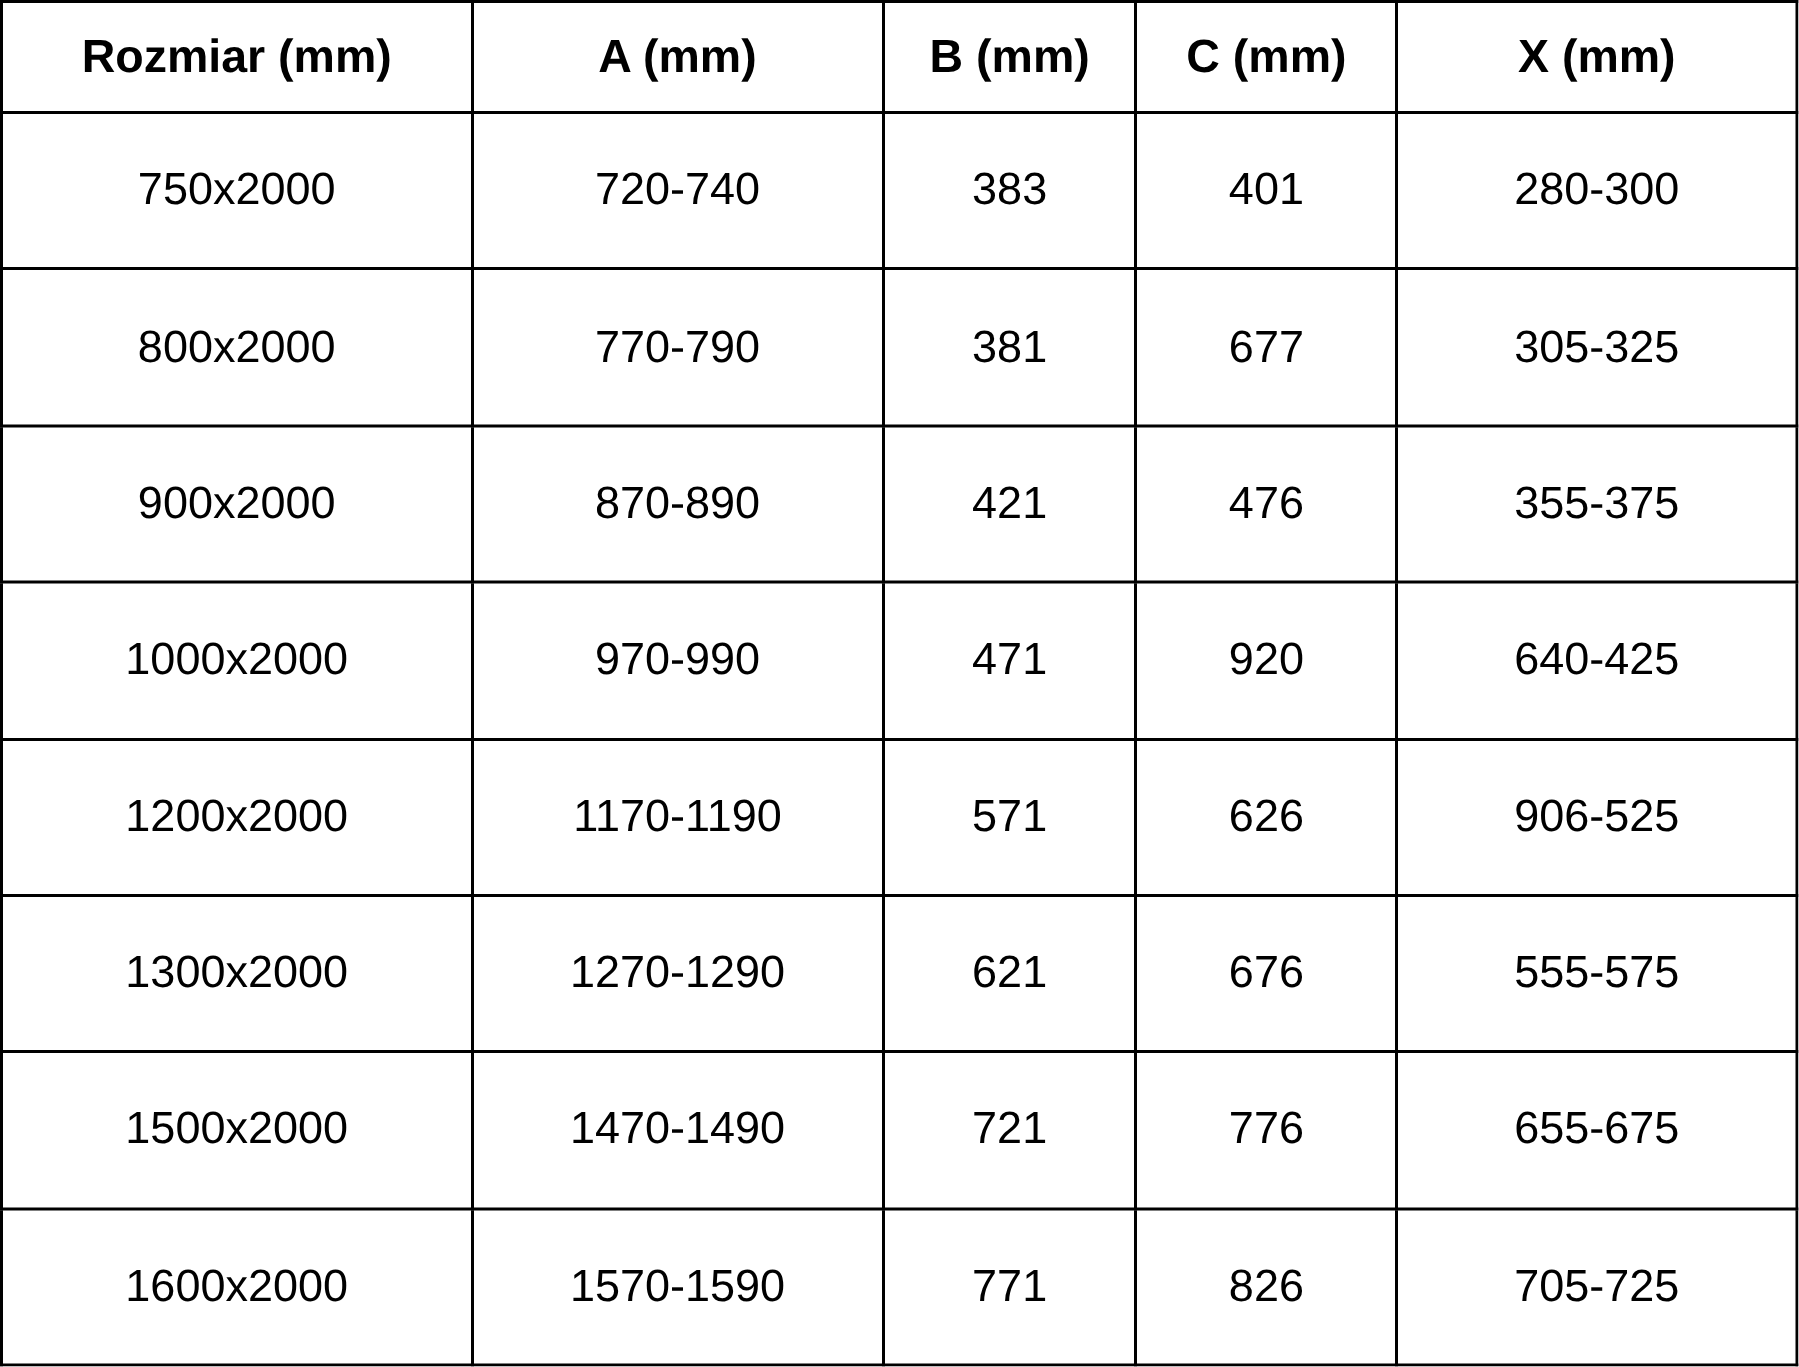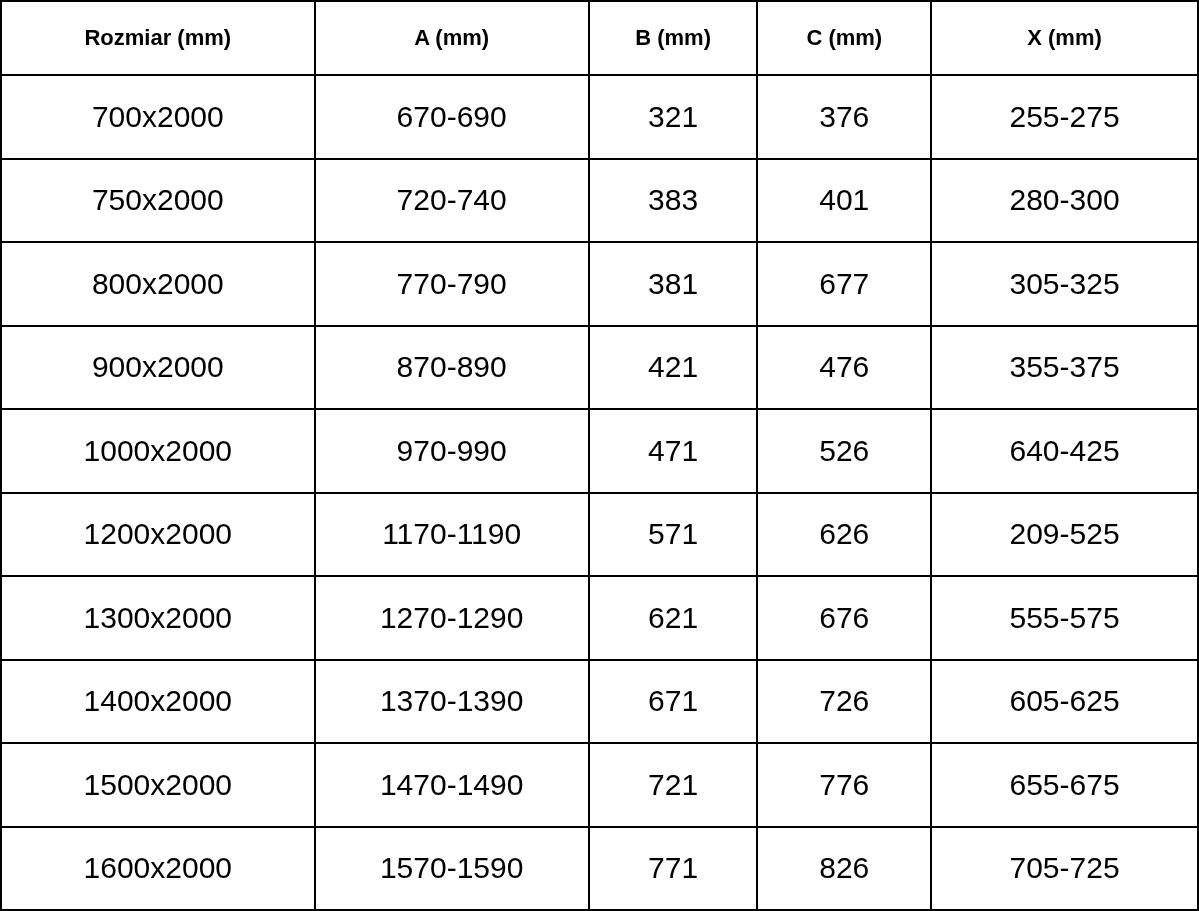--- a/index.html
+++ b/index.html
@@ -23,21 +23,21 @@
   table.spec-table td {
     border: 2px solid #000000;
     text-align: center;
     vertical-align: middle;
     color: #000000;
     padding: 0;
     overflow: hidden;
     white-space: nowrap;
   }
   table.spec-table th {
-    font-size: 22px;
+    font-size: 31px;
     font-weight: bold;
     height: 72px;
     margin-top: 26px;
   }
   table.spec-table td {
     font-size: 30px;
     font-weight: normal;
     height: 69px;
   }
   col.c-rozmiar { width: 26.2%; }
@@ -62,27 +62,20 @@
       <tr>
         <th>Rozmiar (mm)</th>
         <th>A (mm)</th>
         <th>B (mm)</th>
         <th>C (mm)</th>
         <th>X (mm)</th>
       </tr>
     </thead>
     <tbody>
       <tr>
-        <td>700x2000</td>
-        <td>670-690</td>
-        <td>321</td>
-        <td>376</td>
-        <td>255-275</td>
-      </tr>
-      <tr>
         <td>750x2000</td>
         <td>720-740</td>
         <td>383</td>
         <td>401</td>
         <td>280-300</td>
       </tr>
       <tr>
         <td>800x2000</td>
         <td>770-790</td>
         <td>381</td>
@@ -93,43 +86,36 @@
         <td>900x2000</td>
         <td>870-890</td>
         <td>421</td>
         <td>476</td>
         <td>355-375</td>
       </tr>
       <tr>
         <td>1000x2000</td>
         <td>970-990</td>
         <td>471</td>
-        <td>526</td>
+        <td>920</td>
         <td>640-425</td>
       </tr>
       <tr>
         <td>1200x2000</td>
         <td>1170-1190</td>
         <td>571</td>
         <td>626</td>
-        <td>209-525</td>
+        <td>906-525</td>
       </tr>
       <tr>
         <td>1300x2000</td>
         <td>1270-1290</td>
         <td>621</td>
         <td>676</td>
         <td>555-575</td>
-      </tr>
-      <tr>
-        <td>1400x2000</td>
-        <td>1370-1390</td>
-        <td>671</td>
-        <td>726</td>
-        <td>605-625</td>
       </tr>
       <tr>
         <td>1500x2000</td>
         <td>1470-1490</td>
         <td>721</td>
         <td>776</td>
         <td>655-675</td>
       </tr>
       <tr>
         <td>1600x2000</td>

